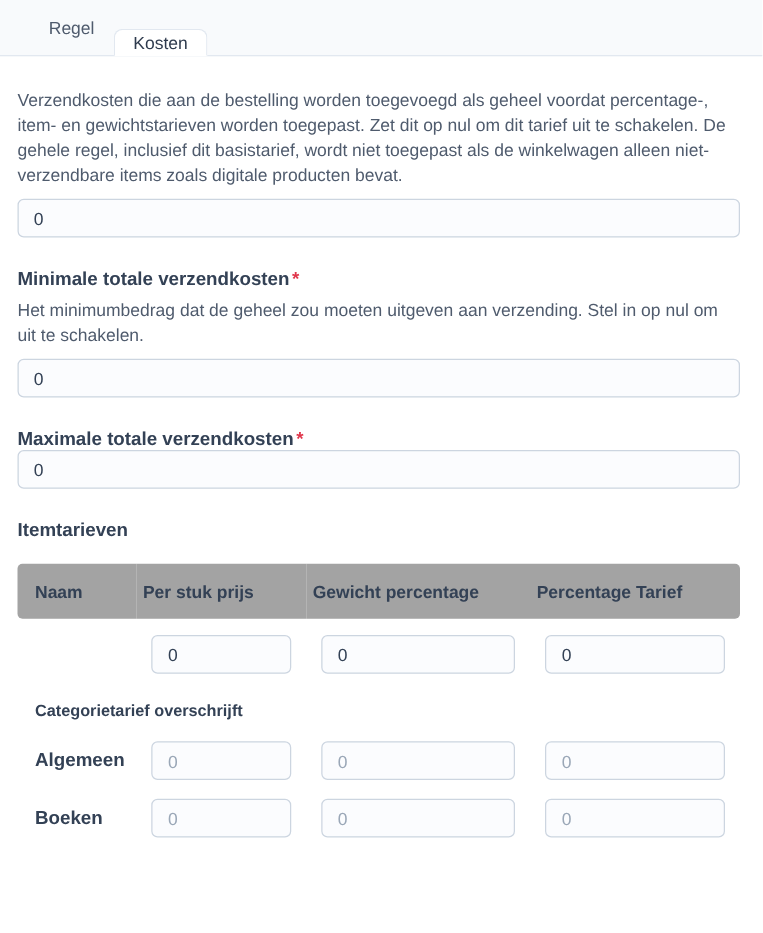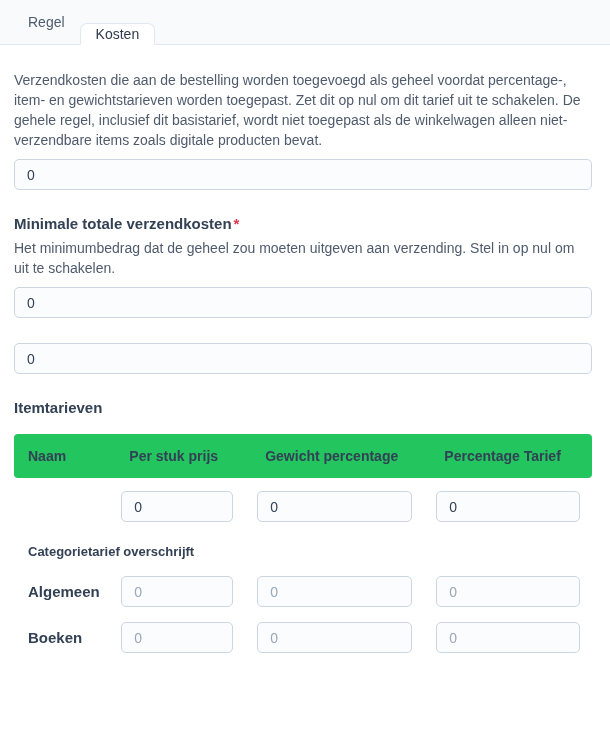--- a/index.html
+++ b/index.html
@@ -12,21 +12,21 @@
     overflow: hidden;
   }
 
   
   .tabbar {
     display: flex;
     align-items: stretch;
     height: 45px;
     background: #f8fafc;
     border-bottom: 1px solid #e2e8f0;
-    padding-left: 13px;
+    padding-left: 24px;
   }
   .tab {
     display: flex;
     align-items: center;
     padding: 0 15px;
     font-size: 14px;
     color: #4f5b6d;
     cursor: pointer;
     white-space: nowrap;
   }
@@ -79,26 +79,26 @@
     font-weight: 700;
     color: #334155;
     line-height: 17px;
   }
   .rates-table {
     width: 100%;
     border-collapse: collapse;
     table-layout: fixed;
   }
   .rates-table thead th {
-    background: #22c55e;
+    background: #a3a3a3;
     text-align: left;
     font-size: 14px;
     font-weight: 700;
     color: #334155;
-    padding: 14px 20px;
+    padding: 14px 5px;
   }
   .rates-table thead th:first-child { padding-left: 14px; border-radius: 4px 0 0 4px; }
   .rates-table thead th:last-child { border-radius: 0 4px 4px 0; }
   .rates-table td { padding: 13px 12px 0; vertical-align: middle; }
   .rates-table td:first-child { padding-left: 14px; }
   .heading-row td {
     padding: 21px 12px 0 14px;
     font-size: 13px;
     font-weight: 700;
     color: #334155;
@@ -131,20 +131,23 @@
 
   <div class="field">
     <div class="field-label">
       <span>Minimale totale verzendkosten</span><span class="req">*</span>
     </div>
     <p class="field-desc">Het minimumbedrag dat de geheel zou moeten uitgeven aan verzending. Stel in op nul om uit te schakelen.</p>
     <input type="text" class="text-input" value="0" style="">
   </div>
 
   <div class="field">
+    <div class="field-label">
+      <span>Maximale totale verzendkosten</span><span class="req">*</span>
+    </div>
     <input type="text" class="text-input" value="0" style="">
   </div>
 
   <h3 class="section-title">Itemtarieven</h3>
 
   <table class="rates-table">
     <colgroup>
       <col style="width:16.5%">
       <col style="width:23.5%">
       <col style="width:31%">

